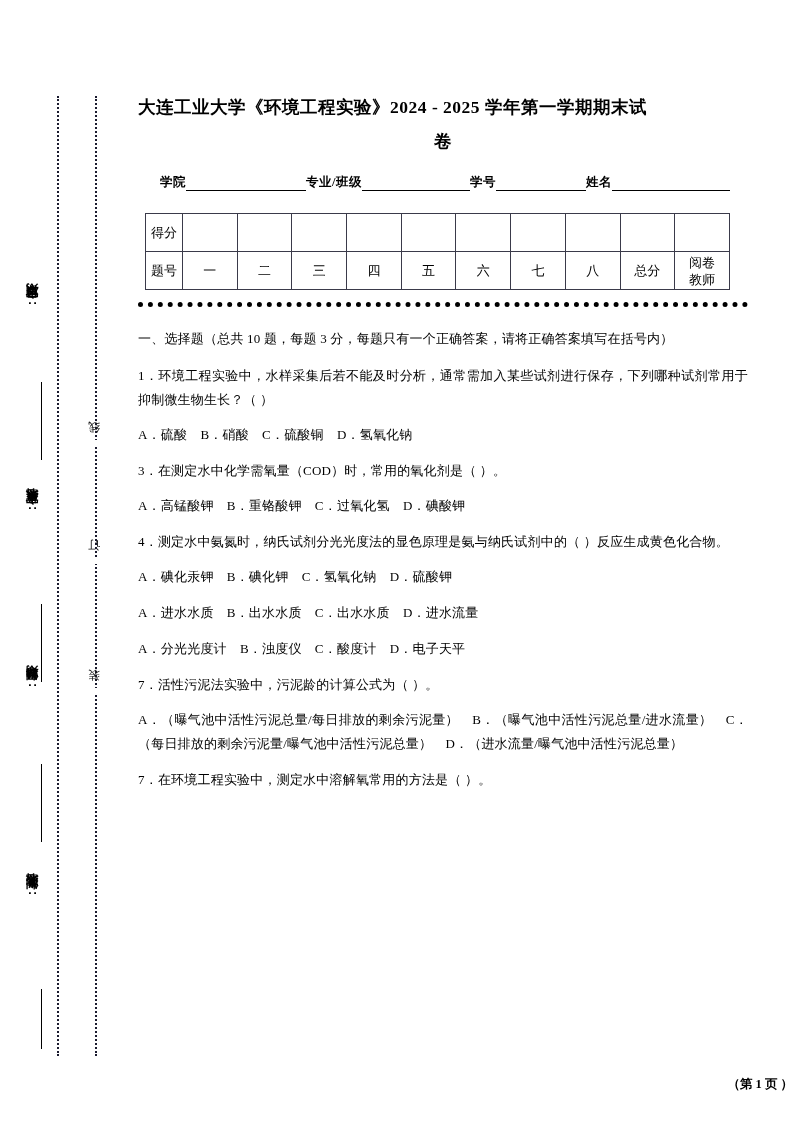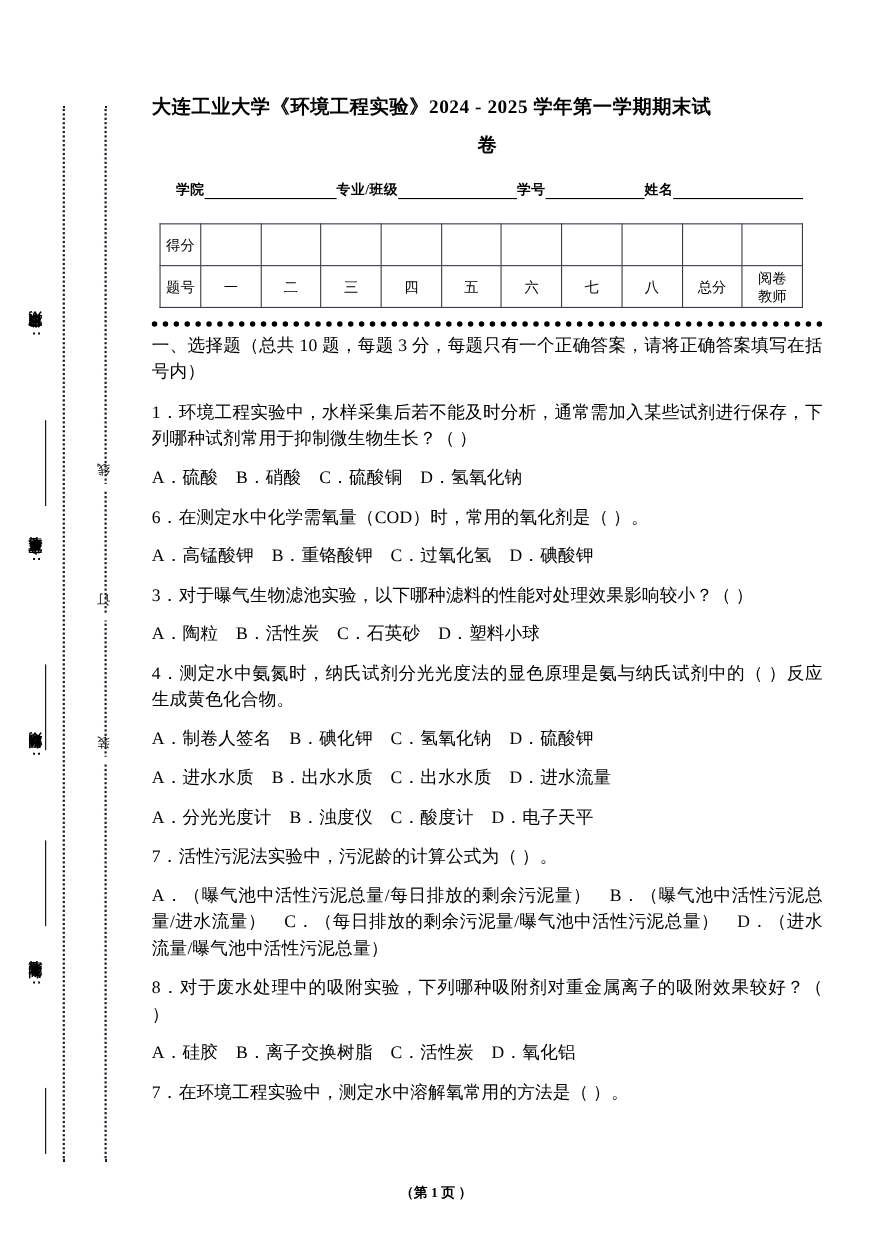--- a/index.html
+++ b/index.html
@@ -59,21 +59,21 @@
     font-size: 12px;
     color: #111;
     background: #fff;
     padding: 3px 0;
   }
 
   
   .sheet {
     position: absolute;
     left: 138px;
-    top: 80px;
+    top: 90px;
     width: 610px;
   }
 
   .exam-title {
     font-family: "Liberation Serif", "DejaVu Serif", serif;
     font-size: 17.5px;
     font-weight: bold;
     line-height: 34px;
     text-align: justify;
     letter-spacing: 0.5px;
@@ -127,21 +127,22 @@
 
   .dot-sep {
     margin: 12px 0 0 0;
     height: 6px;
     border-top: 5px dotted #000;
     width: 610px;
   }
 
   
   .body-text {
-    font-size: 16px;
+    margin-top: 14px;
+    font-size: 13px;
     font-family: "Liberation Serif", "DejaVu Serif", serif;
   }
   .q-block { margin: 0 0 12px 0; }
   .q-stem {
     line-height: 24px;
     text-align: justify;
     text-justify: inter-ideograph;
     margin: 0;
     letter-spacing: 0.2px;
   }
@@ -158,21 +159,21 @@
     text-justify: inter-ideograph;
     margin: 0 0 13px 0;
     letter-spacing: 0.2px;
   }
 
   .footer {
     position: absolute;
     left: 0;
     top: 1076px;
     width: 793px;
-    text-align: center;
+    text-align: right;
     font-size: 12.5px;
     font-weight: bold;
     font-family: "Liberation Serif", "DejaVu Serif", serif;
   }
 </style>
 </head>
 <body>
 
 <div class="margin-zone">
   <div class="vline vline-outer"></div>
@@ -264,51 +265,43 @@
   <div class="body-text">
 
     <div class="section-head">一、选择题（总共 10 题，每题 3 分，每题只有一个正确答案，请将正确答案填写在括号内）</div>
 
     <div class="q-block">
       <p class="q-stem">1．环境工程实验中，水样采集后若不能及时分析，通常需加入某些试剂进行保存，下列哪种试剂常用于抑制微生物生长？（  ）</p>
       <p class="q-opts">A．硫酸　B．硝酸　C．硫酸铜　D．氢氧化钠</p>
     </div>
 
     <div class="q-block">
-      <p class="q-stem">6．在测定水中化学需氧量（COD）时，常用的氧化剂是（  ）。</p>
+      <p class="q-stem">3．在测定水中化学需氧量（COD）时，常用的氧化剂是（  ）。</p>
       <p class="q-opts">A．高锰酸钾　B．重铬酸钾　C．过氧化氢　D．碘酸钾</p>
     </div>
 
-    <div class="q-block">
-      <p class="q-stem">3．对于曝气生物滤池实验，以下哪种滤料的性能对处理效果影响较小？（  ）</p>
-      <p class="q-opts">A．陶粒　B．活性炭　C．石英砂　D．塑料小球</p>
-    </div>
 
     <div class="q-block">
       <p class="q-stem">4．测定水中氨氮时，纳氏试剂分光光度法的显色原理是氨与纳氏试剂中的（  ）反应生成黄色化合物。</p>
-      <p class="q-opts">A．制卷人签名　B．碘化钾　C．氢氧化钠　D．硫酸钾</p>
+      <p class="q-opts">A．碘化汞钾　B．碘化钾　C．氢氧化钠　D．硫酸钾</p>
     </div>
 
     <div class="q-block">
       <p class="q-opts">A．进水水质　B．出水水质　C．出水水质　D．进水流量</p>
     </div>
 
     <div class="q-block">
       <p class="q-opts">A．分光光度计　B．浊度仪　C．酸度计　D．电子天平</p>
     </div>
 
     <div class="q-block">
       <p class="q-stem">7．活性污泥法实验中，污泥龄的计算公式为（  ）。</p>
       <p class="q-opts">A．（曝气池中活性污泥总量/每日排放的剩余污泥量）　B．（曝气池中活性污泥总量/进水流量）　C．（每日排放的剩余污泥量/曝气池中活性污泥总量）　D．（进水流量/曝气池中活性污泥总量）</p>
     </div>
 
-    <div class="q-block">
-      <p class="q-stem">8．对于废水处理中的吸附实验，下列哪种吸附剂对重金属离子的吸附效果较好？（  ）</p>
-      <p class="q-opts">A．硅胶　B．离子交换树脂　C．活性炭　D．氧化铝</p>
-    </div>
 
     <div class="q-block">
       <p class="q-stem">7．在环境工程实验中，测定水中溶解氧常用的方法是（  ）。</p>
     </div>
 
   </div>
 </div>
 
 <div class="footer">（第 1 页 ）</div>
 

